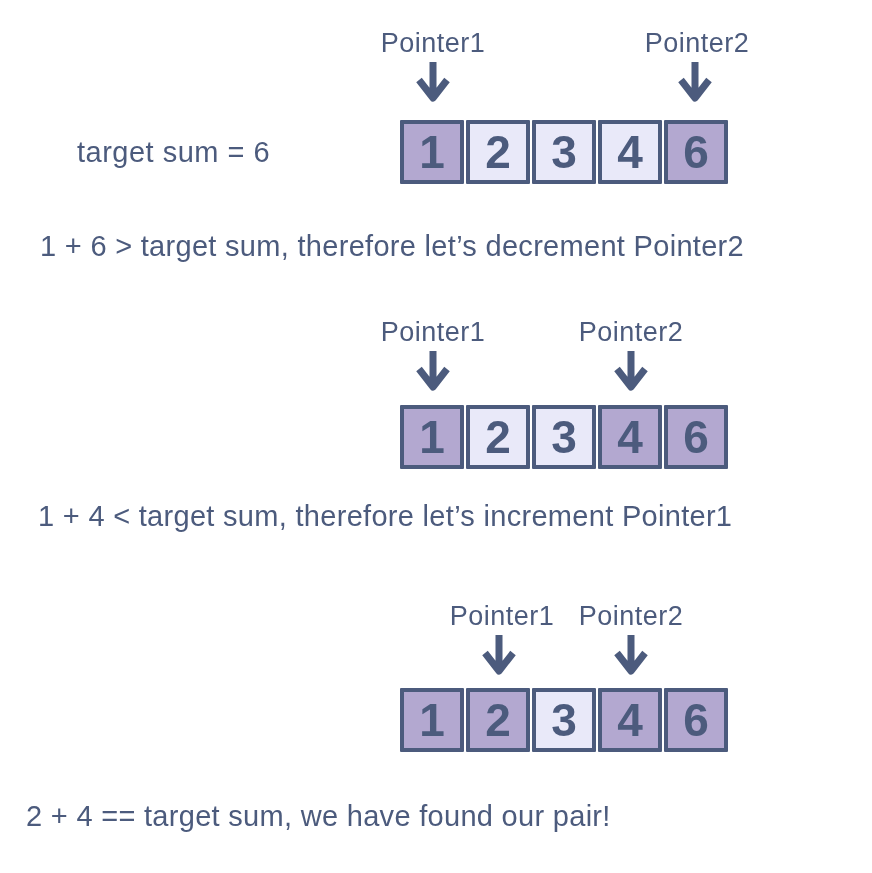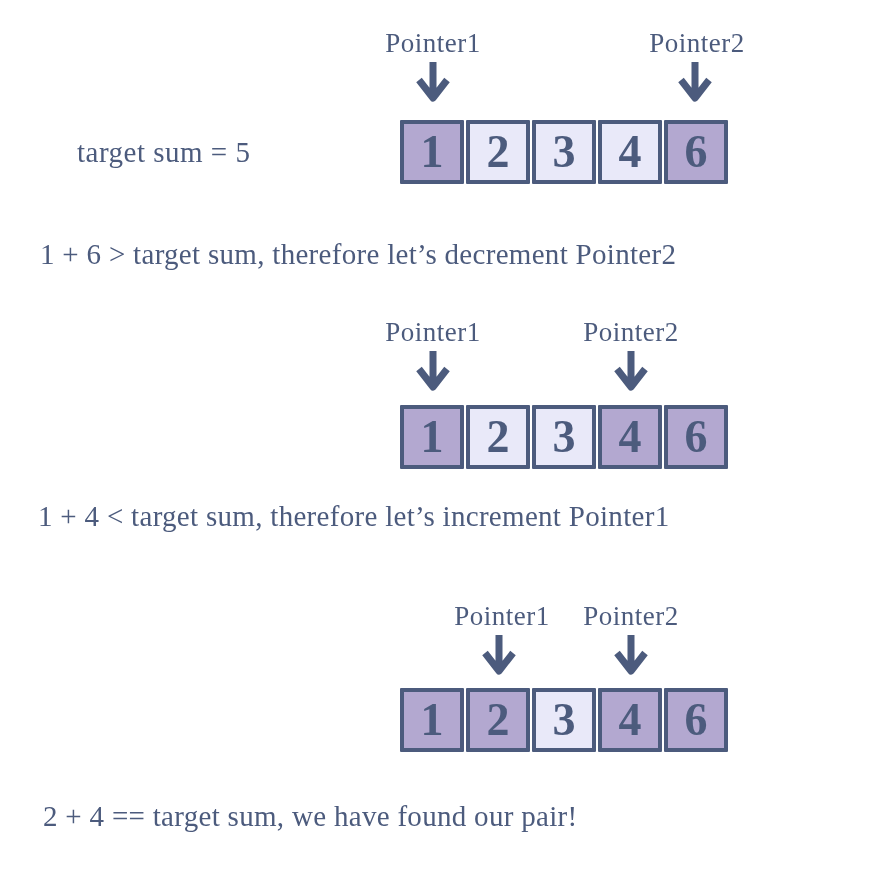--- a/index.html
+++ b/index.html
@@ -1,21 +1,21 @@
 <!DOCTYPE html>
 <html style="--slate: #4C5B7D; --purple: #B3A8D0; --lavender: #E9E9F9; --background: #FFFFFF;"><head>
 <meta charset="utf-8">
 <style>
   html, body { margin: 0; padding: 0; background: #ffffff; }
   .canvas {
     position: relative;
     width: 872px;
     height: 873px;
     background: var(--background, #ffffff);
-    font-family: Liberation Serif, serif;
+    font-family: Liberation Sans, sans-serif;
     color: var(--slate, #4C5B7D);
     overflow: hidden;
     border-radius: 29px;
   }
   .ptr-label {
     position: absolute;
     transform: translateX(-50%);
     font-size: 27px;
     font-weight: 500;
     white-space: nowrap;
@@ -71,41 +71,41 @@
     <div class="ptr-label" style="left:433px; top:28px">Pointer1</div>
     <div class="ptr-label" style="left:697px; top:28px">Pointer2</div>
 
     <svg class="arrow" style="left:433px; top:60px" width="40" height="46" viewBox="0 0 40 46">
       <path d="M20 2 L20 34 M6 20 L20 38 L34 20" fill="none" stroke="#4C5B7D" stroke-width="7" stroke-linejoin="round"></path>
     </svg>
     <svg class="arrow" style="left:695px; top:60px" width="40" height="46" viewBox="0 0 40 46">
       <path d="M20 2 L20 34 M6 20 L20 38 L34 20" fill="none" stroke="#4C5B7D" stroke-width="7" stroke-linejoin="round"></path>
     </svg>
 
-    <div class="target-label" style="left:77px; top:136px">target sum = 5</div>
+    <div class="target-label" style="left:77px; top:136px">target sum = 6</div>
 
     <div class="array" style="top:120px">
       <div class="cell hl">
           <span>1</span>
         </div>
       <div class="cell">
           <span>2</span>
         </div>
       <div class="cell">
           <span>3</span>
         </div>
       <div class="cell">
           <span>4</span>
         </div>
       <div class="cell hl">
           <span>6</span>
         </div>
     </div>
 
-    <div class="caption" style="left:40px; top:238px">1 + 6 &gt; target sum, therefore let’s decrement Pointer2</div>
+    <div class="caption" style="left:40px; top:230px">1 + 6 &gt; target sum, therefore let’s decrement Pointer2</div>
   </section>
 
   <section>
     <div class="ptr-label" style="left:433px; top:317px">Pointer1</div>
     <div class="ptr-label" style="left:631px; top:317px">Pointer2</div>
 
     <svg class="arrow" style="left:433px; top:349px" width="40" height="46" viewBox="0 0 40 46">
       <path d="M20 2 L20 34 M6 20 L20 38 L34 20" fill="none" stroke="#4C5B7D" stroke-width="7" stroke-linejoin="round"></path>
     </svg>
     <svg class="arrow" style="left:631px; top:349px" width="40" height="46" viewBox="0 0 40 46">
@@ -155,16 +155,16 @@
           <span>3</span>
         </div>
       <div class="cell hl">
           <span>4</span>
         </div>
       <div class="cell hl">
           <span>6</span>
         </div>
     </div>
 
-    <div class="caption" style="left:43px; top:800px">2 + 4 == target sum, we have found our pair!</div>
+    <div class="caption" style="left:26px; top:800px">2 + 4 == target sum, we have found our pair!</div>
   </section>
 
 </div>
 
 </body></html>

